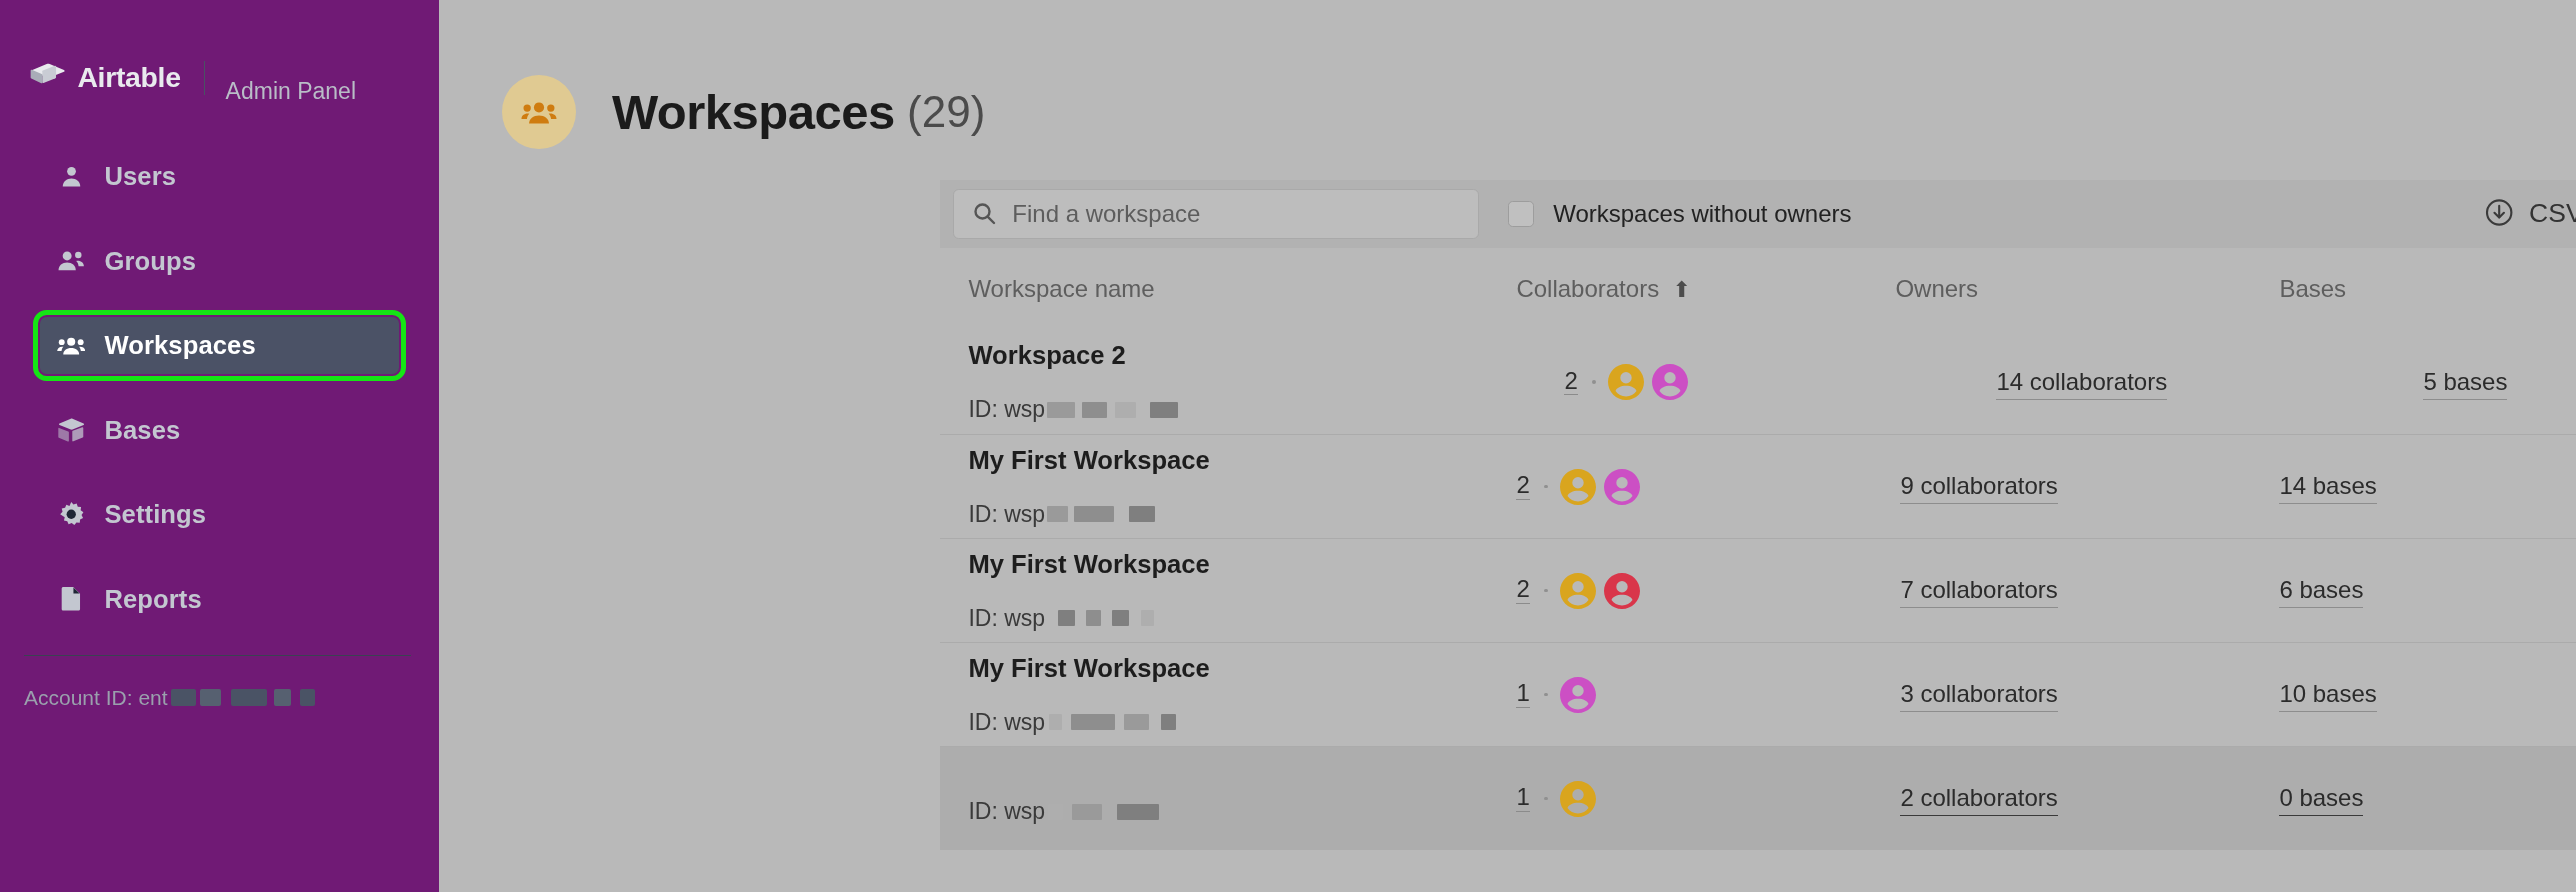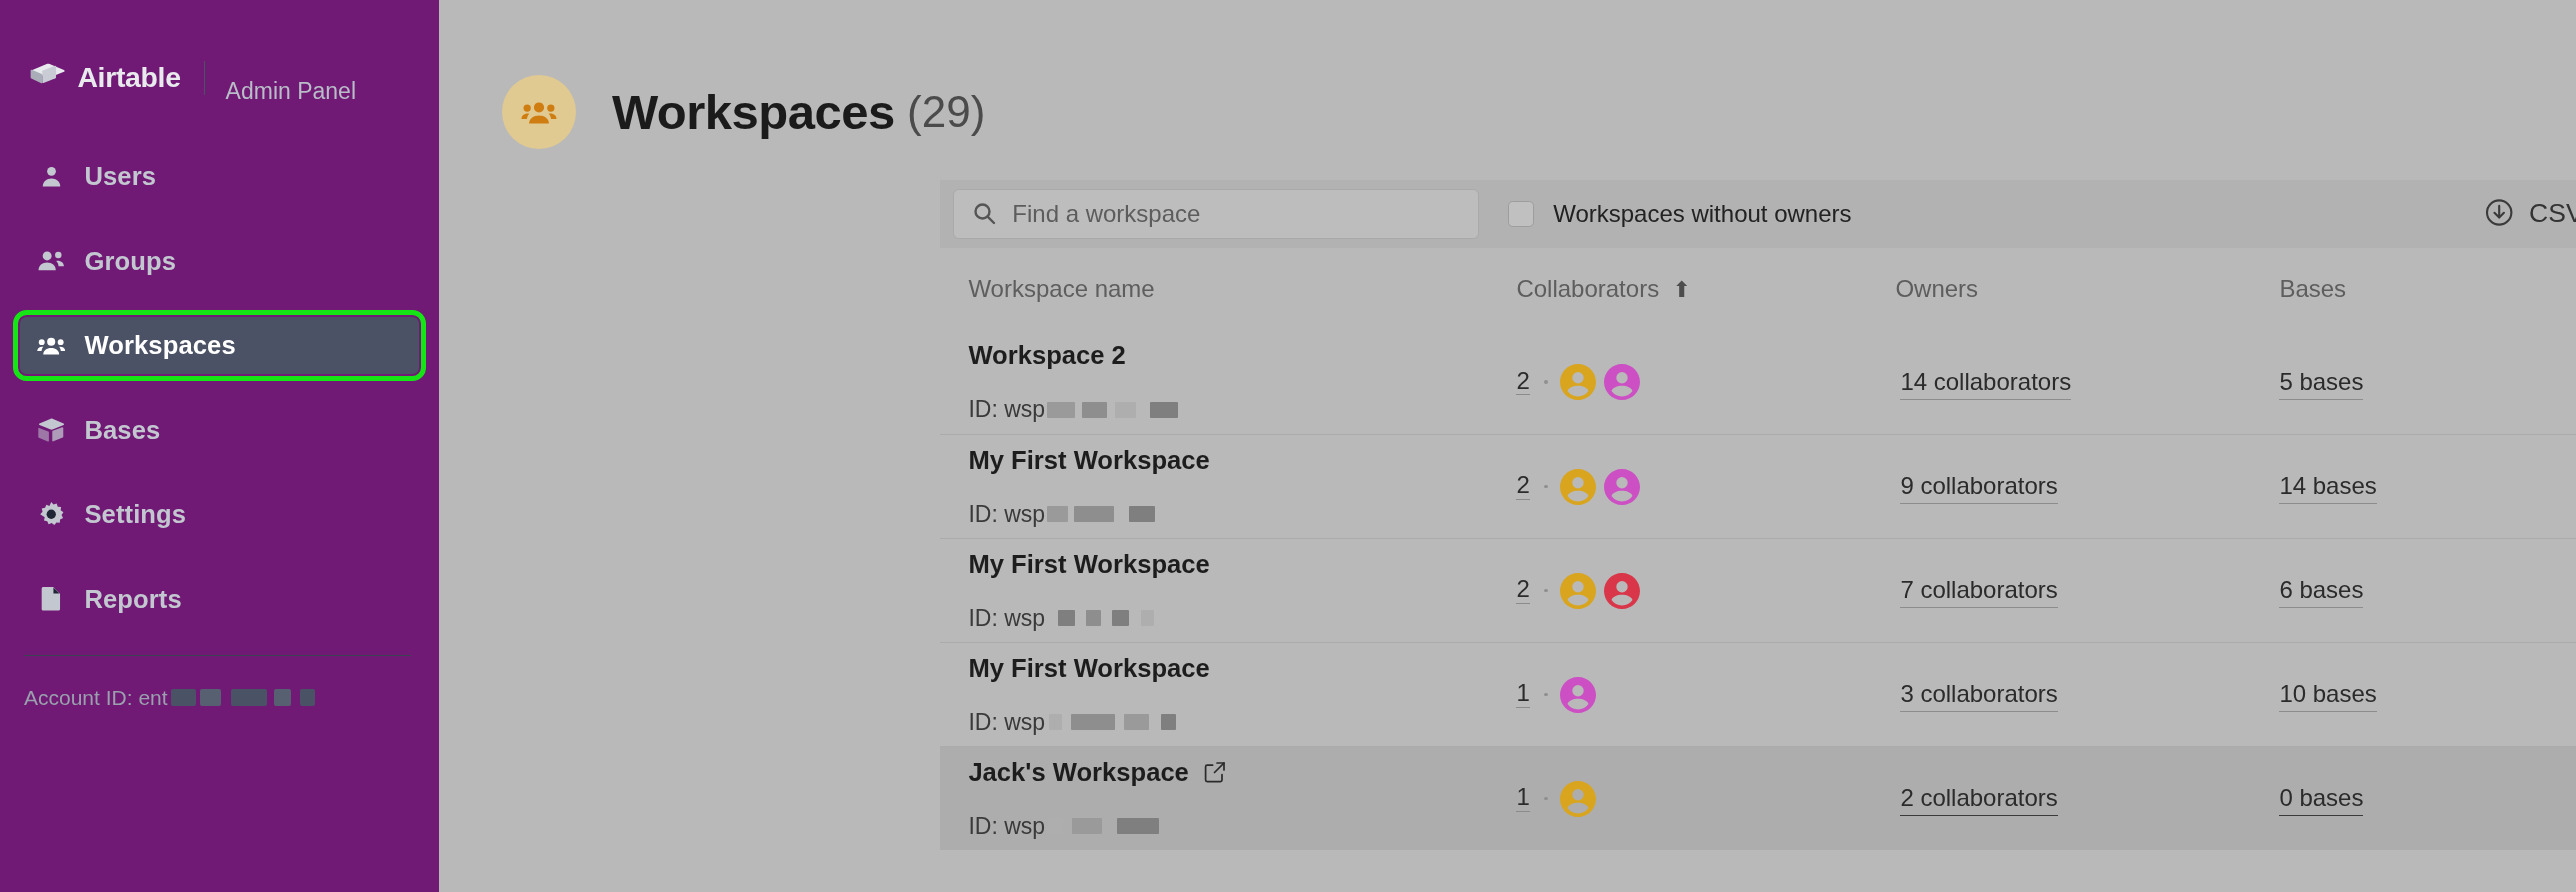--- a/index.html
+++ b/index.html
@@ -25,21 +25,21 @@
   }
   .brand-logo { width:36px; height:28.4px; flex:0 0 36px; margin-right:11.4px; }
   .brand-name {
     font-size:28.4px; font-weight:bold; color:#e9eaee; letter-spacing:-0.3px;
   }
   .brand-divider {
     width:0.9px; height:34px; background:#4a5163; margin:0 21px 0 23px;
   }
   .brand-sub { font-size:23px; color:#b9bdc7; font-weight:normal;margin-top:28px; }
 
-  .nav { margin-top:42px; padding:0 20px; }
+  .nav { margin-top:42px; padding:0 40px; }
   .nav-item {
     display:flex; align-items:center;
     height:57px; padding-left:17px;
     border-radius:6.6px;
     margin-bottom:27.5px;
     position:relative;
   }
   .nav-item .nav-label {
     font-size:25.6px; color:#c3c7d0; font-weight:bold; letter-spacing:0.1px;
   }
@@ -134,21 +134,21 @@
   .col-name  { flex:0 0 548px; }
   .col-own   { flex:0 0 384px; }
   .col-colab { flex:0 0 379px; }
   .col-bases { flex:0 0 387px; }
 
   .row {
     display:flex; align-items:center; height:104px; padding-left:28.4px;
     border-top:0.9px solid #ababab;
     position:relative;
   }
-  .row.first { border-top:none; }
+  .row.first { border-top:none;gap:48px; }
   .row.hover { background:#adadad; }
 
   .ws-name {
     font-size:25.6px; font-weight:bold; color:#1d1d1d;
     display:flex; align-items:center;
   }
   .ext-ic { margin-left:14.2px; display:inline-flex; }
   .ext-ic svg { fill:none; stroke:#2a2a2a; stroke-width:1.7; }
   .ws-id {
     font-size:23px; color:#3a3a3a; margin-top:26px;
@@ -450,30 +450,20 @@
                 </svg></span>
           </span>
         </div>
         <div class="col-colab"><span class="link-cell"><span class="lk">3 collaborators</span></span></div>
         <div class="col-bases"><span class="link-cell"><span class="lk">10 bases</span></span></div>
 
       </div>
 
       <div class="row hover">
         <div class="col-name">
-          <div class="ws-name">
-            <span>Jack's Workspace</span>
-            <span class="ext-ic">
-              <svg viewBox="0 0 24 24" width="24" height="24">
-                  <path d="M14 3h7v7" stroke-linecap="round" stroke-linejoin="round"></path>
-                  <path d="M21 3 11.5 12.5" stroke-linecap="round"></path>
-                  <path d="M19 14.5V20a1.6 1.6 0 0 1-1.6 1.6H4.2A1.6 1.6 0 0 1 2.6 20V6.8A1.6 1.6 0 0 1 4.2 5.2H9.6" stroke-linecap="round" stroke-linejoin="round"></path>
-                </svg>
-            </span>
-          </div>
           <div class="ws-id">
             <span>ID: wsp</span>
             <span class="redact r3" style="width:15px;margin-left:2.8px"></span>
             <span class="redact r1" style="width:30px;margin-left:9.5px"></span>
             <span class="redact r4" style="width:42px;margin-left:15px"></span>
           </div>
         </div>
         <div class="col-own owners-cell">
           <span class="owner-count">1</span>
           <span class="owner-dot"></span>

